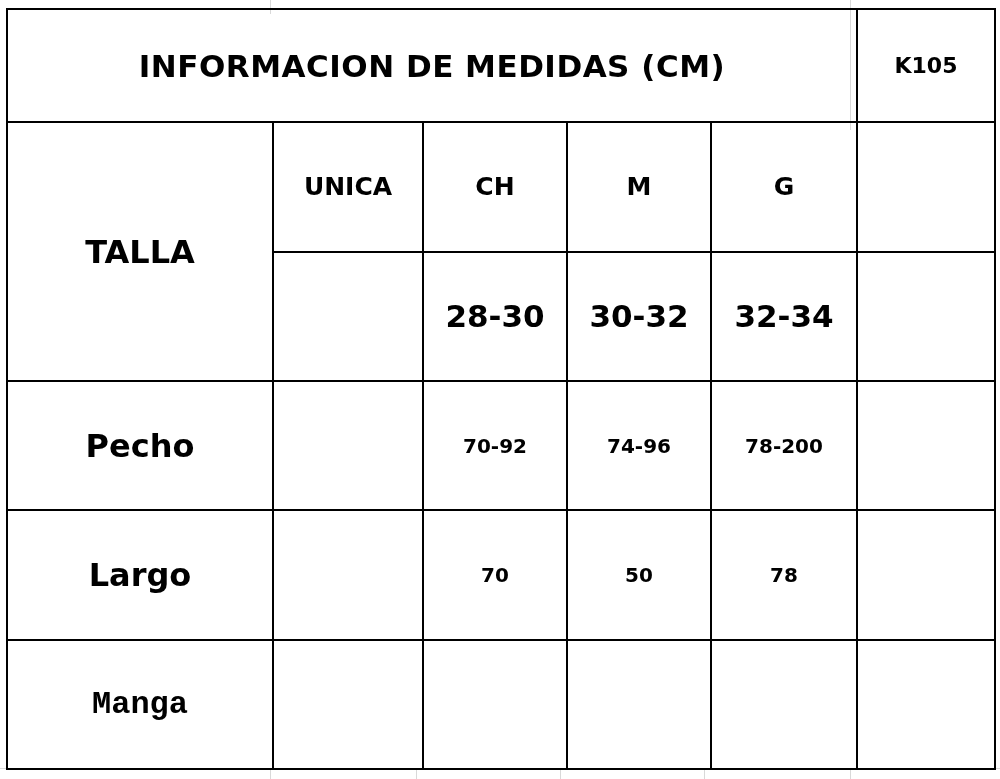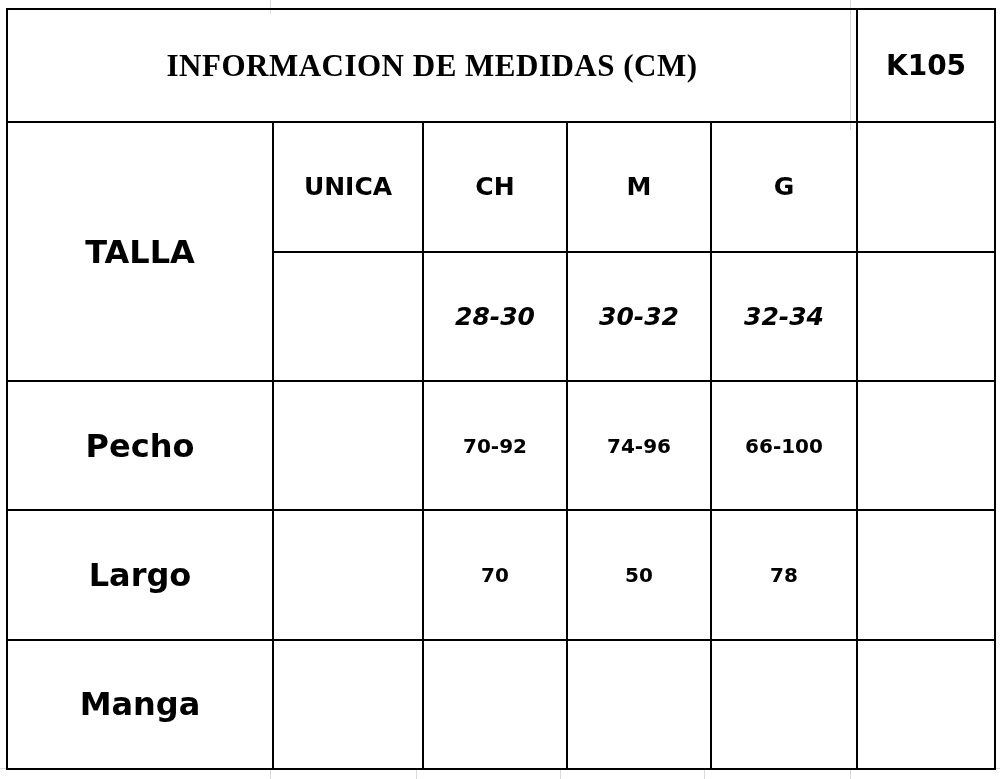--- a/index.html
+++ b/index.html
@@ -43,38 +43,37 @@
     font-weight: bold;
     color: #000000;
     padding: 0;
   }
   td.title {
     font-size: 31px;
     color: #ff0000;
     letter-spacing: 0.5px;
   }
   td.code {
-    font-size: 28px;
+    font-size: 22px;
     color: #808080;
     border-left: none;
   }
-  td.title-cell-wrap { border-right: none; font-family: Liberation Serif, serif; }
+  td.title-cell-wrap { border-right: none; }
 
   td.label {
     font-size: 32px;
     text-align: center;
   }
   td.head {
     font-size: 25px;
     margin-top: 25px;
   }
   td.red {
-    font-size: 25px;
+    font-size: 31px;
     color: #ff0000;
-    font-style: italic;
   }
   td.val {
     font-size: 20px;
   }
   td.empty { }
 
   
   col.c0 { width: 266px; }
   col.c1 { width: 150px; }
   col.c2 { width: 144px; }
@@ -126,34 +125,34 @@
         <td class="red">30-32</td>
         <td class="red">32-34</td>
         <td class="empty"></td>
       </tr>
 
       <tr style="height:128px;">
         <td class="label">Pecho</td>
         <td class="val"></td>
         <td class="val">70-92</td>
         <td class="val">74-96</td>
-        <td class="val">66-100</td>
+        <td class="val">78-200</td>
         <td class="empty"></td>
       </tr>
 
       <tr style="height:128px;padding-left:20px;">
         <td class="label">Largo</td>
         <td class="val"></td>
         <td class="val">70</td>
         <td class="val">50</td>
         <td class="val">78</td>
         <td class="empty"></td>
       </tr>
 
-      <tr style="height:128px;">
+      <tr style="height:128px;font-family:Liberation Mono, monospace;">
         <td class="label">Manga</td>
         <td class="val"></td>
         <td class="val"></td>
         <td class="val"></td>
         <td class="val"></td>
         <td class="empty"></td>
       </tr>
     </tbody>
   </table>
 </div>

